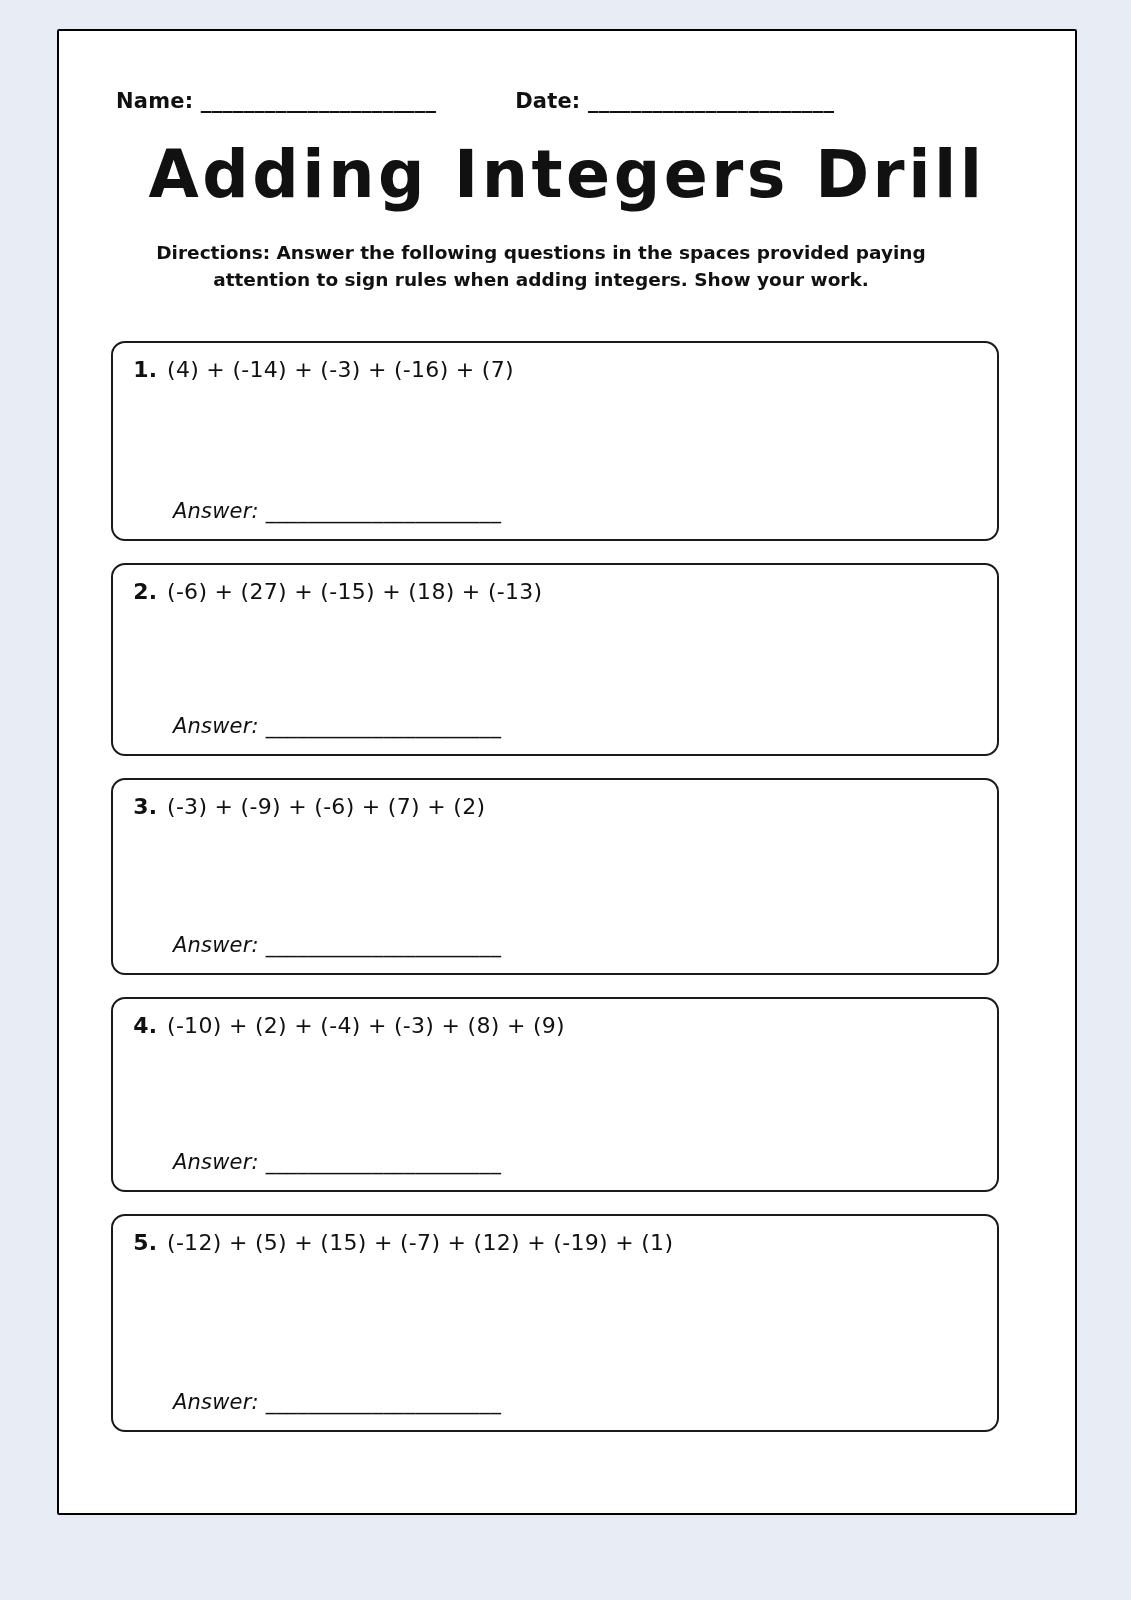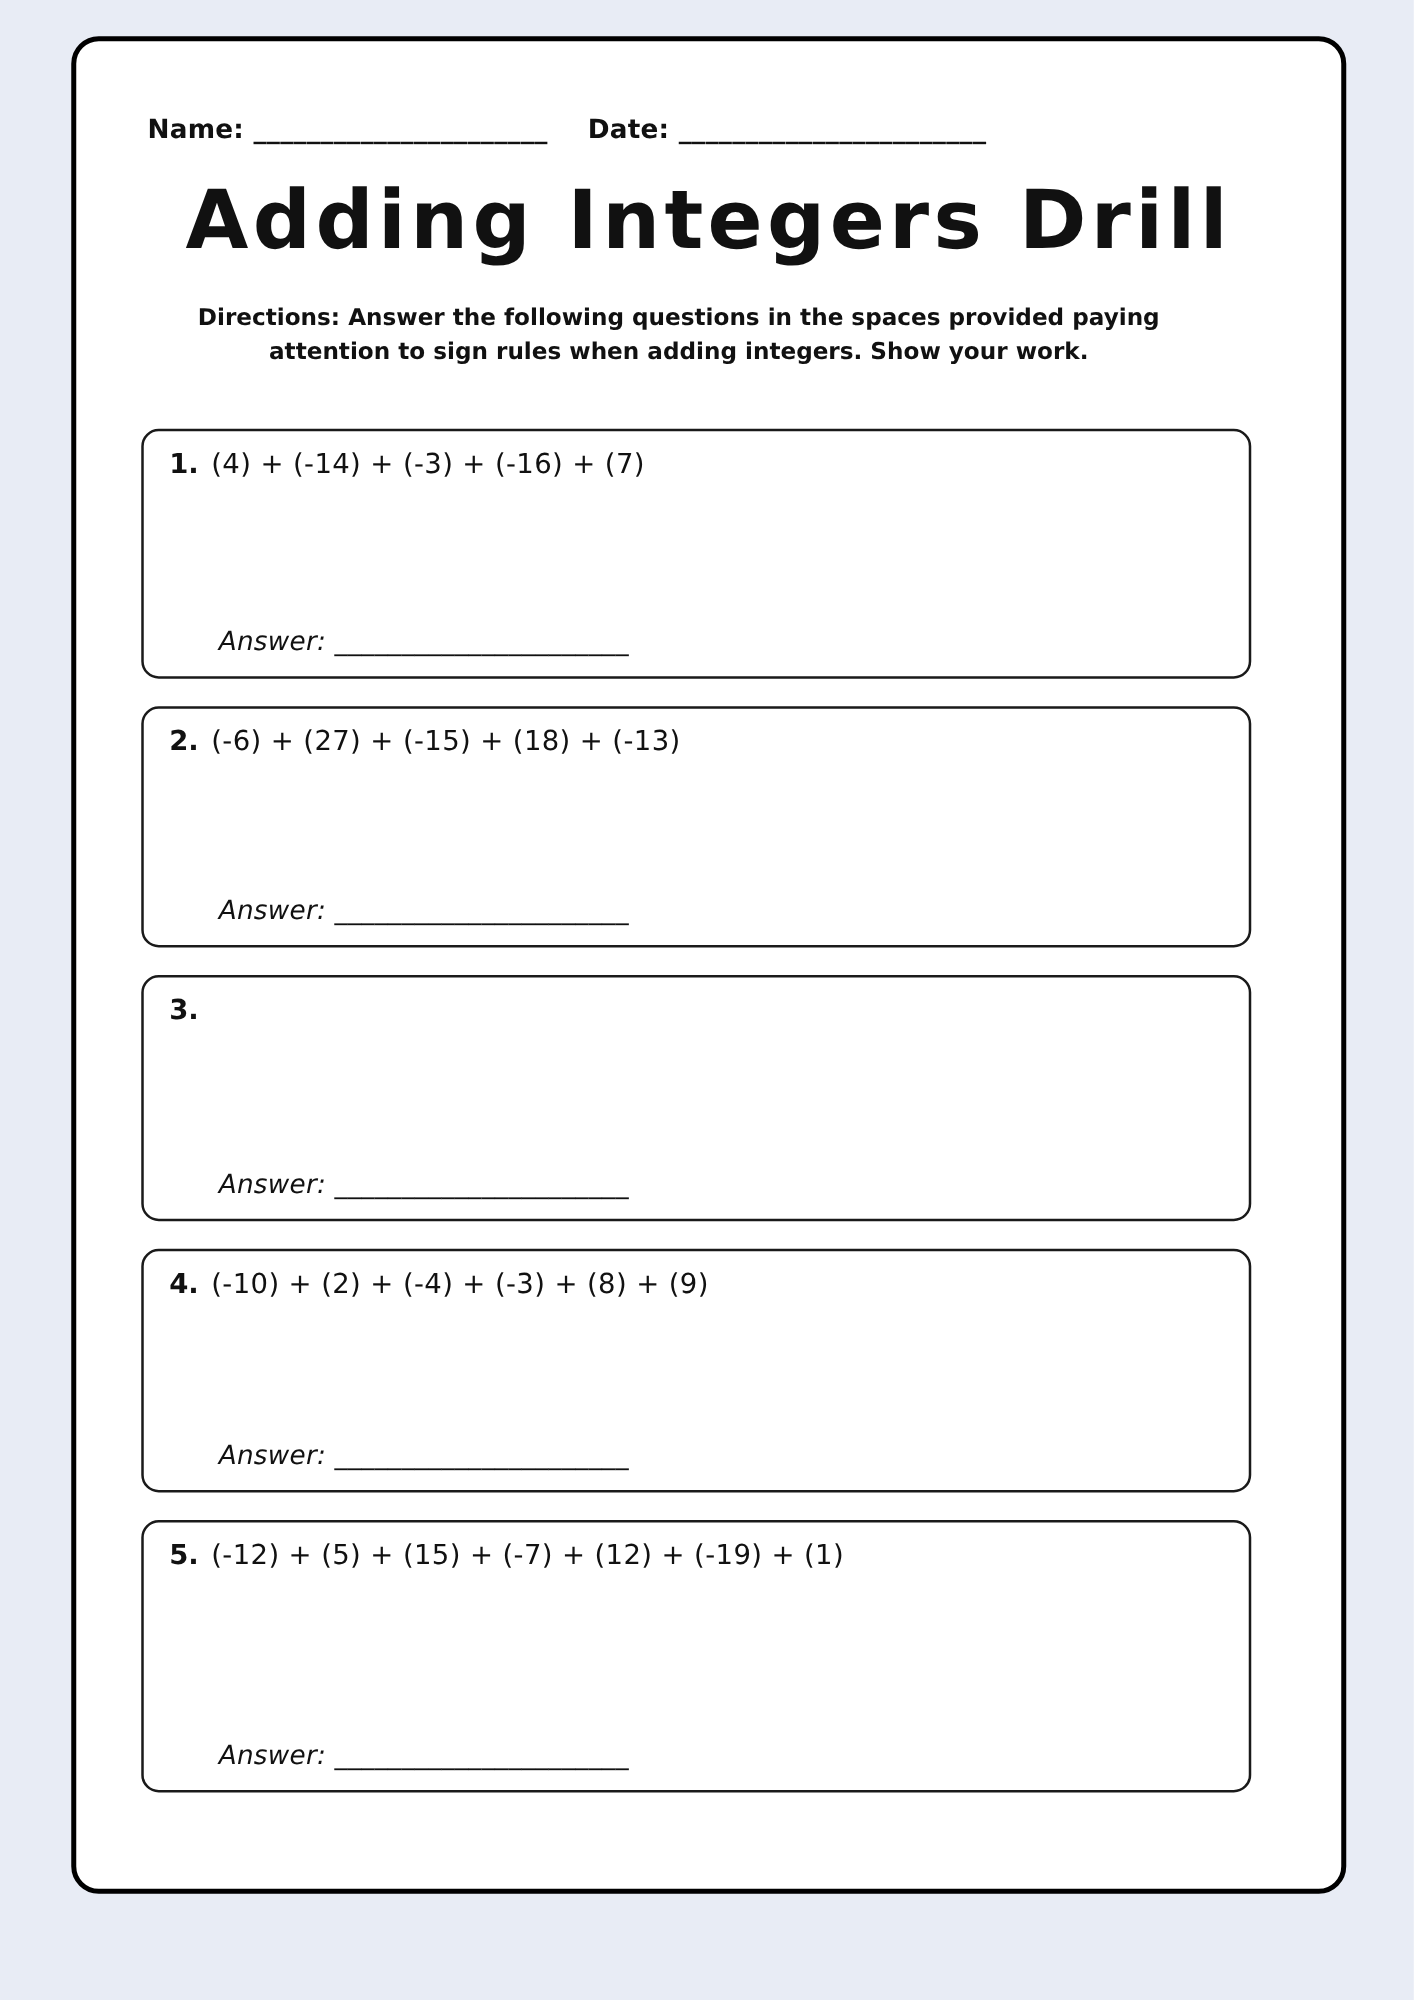--- a/index.html
+++ b/index.html
@@ -14,41 +14,41 @@
     color: #111;
     overflow: hidden;
   }
   .page {
     position: absolute;
     left: 57px;
     top: 29px;
     width: 1020px;
     height: 1486px;
     background: #ffffff;
-    border: 4px solid #000000;
-    border-radius: 22px;
+    border: 2px solid #000000;
+    border-radius: 2px;
     box-sizing: border-box;
   }
   .header-row {
     position: absolute;
     left: 0;
     top: 58px;
     width: 100%;
     display: flex;
     padding-left: 57px;
     box-sizing: border-box;
     font-size: 21px;
     font-weight: bold;
     letter-spacing: 0.2px;
   }
   .name-field {
     white-space: nowrap;
   }
   .date-field {
-    margin-left: 32px;
+    margin-left: 79px;
     white-space: nowrap;
   }
   .title {
     position: absolute;
     top: 106px;
     left: 0;
     width: 100%;
     text-align: center;
     font-size: 65px;
     font-weight: bold;
@@ -134,20 +134,21 @@
       <div class="q-line">
         <span class="q-num">2.</span>
         <span class="q-text">(-6) + (27) + (-15) + (18) + (-13)</span>
       </div>
       <div class="answer-line">Answer: ______________________</div>
     </div>
 
     <div class="problem" style="height:197px;">
       <div class="q-line">
         <span class="q-num">3.</span>
+        <span class="q-text">(-3) + (-9) + (-6) + (7) + (2)</span>
       </div>
       <div class="answer-line">Answer: ______________________</div>
     </div>
 
     <div class="problem" style="height:195px;">
       <div class="q-line">
         <span class="q-num">4.</span>
         <span class="q-text">(-10) + (2) + (-4) + (-3) + (8) + (9)</span>
       </div>
       <div class="answer-line">Answer: ______________________</div>

